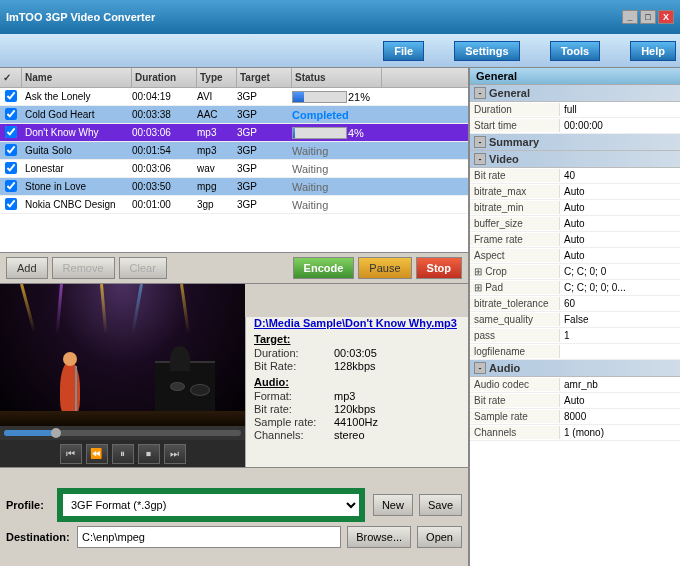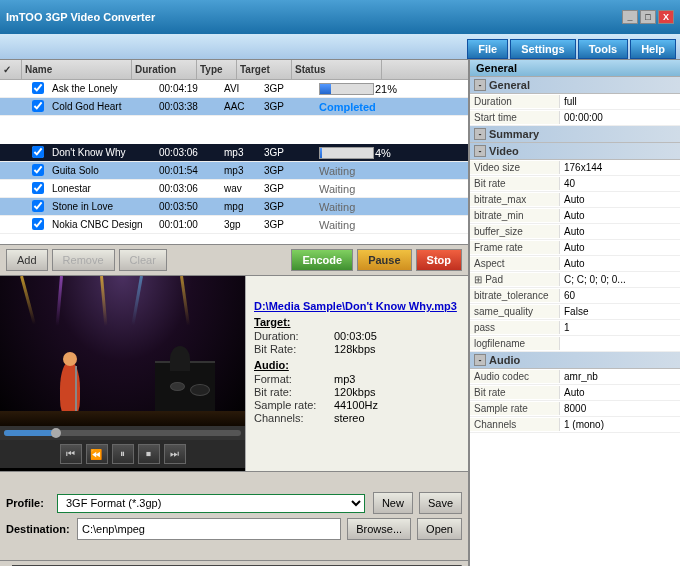--- a/index.html
+++ b/index.html
@@ -25,26 +25,27 @@
       width: 16px; height: 14px;
       background: #c0c0c0;
       border: 1px solid #888;
       display: flex; align-items: center; justify-content: center;
       font-size: 9px; cursor: pointer; color: #000;
     }
 
     
     .menu-bar {
       background: linear-gradient(to bottom, #d0e8f8, #a8c8e8);
-      height: 26px;
-      display: flex;
-      align-items: flex-end;
+      height: 34px;
+      display: flex;
+      align-items: center;
       justify-content: flex-end;
       padding-right: 4px;
       border-bottom: 1px solid #888;
+      gap: 28px;
     }
     .menu-item {
       padding: 3px 10px;
       background: linear-gradient(to bottom, #5bb8f0, #2070b0);
       color: white;
       font-size: 11px;
       font-weight: bold;
       cursor: pointer;
       margin-left: 2px;
       border: 1px solid #1050a0;
@@ -91,24 +92,23 @@
       font-size: 10px; font-weight: bold; color: #333;
       border-right: 1px solid #aaa; height: 100%; display: flex; align-items: center;
       padding-left: 3px;
     }
     .file-row {
       display: flex;
       align-items: center;
       height: 18px;
       border-bottom: 1px solid #eee;
       cursor: pointer;
-      padding-left: 27px;
     }
     .file-row.selected { background: #99c0e8; }
-    .file-row.blue-bg { background: #0f172a; color: white; margin-top: 28px; }
+    .file-row.blue-bg { background: #6d28d9; color: white; }
     .row-check { width: 22px; text-align: center; }
     .row-name { width: 110px; padding-left: 3px; font-size: 10px; overflow: hidden; white-space: nowrap; }
     .row-dur { width: 65px; font-size: 10px; }
     .row-type { width: 40px; font-size: 10px; }
     .row-target { width: 55px; font-size: 10px; }
     .row-status { width: 90px; font-size: 10px; }
 
     .progress-bar-cell { display: flex; align-items: center; gap: 1px; }
     .progress-bar { height: 12px; background: #ddd; border: 1px solid #999; width: 55px; }
     .progress-fill { height: 100%; }
@@ -136,21 +136,21 @@
       color: #333;
     }
     .tb-btn.disabled { color: #aaa; cursor: default; }
     .tb-btn.green-btn {
       background: linear-gradient(to bottom, #80d060, #409030);
       color: white;
       font-weight: bold;
     }
     .tb-btn.orange-btn {
       background: linear-gradient(to bottom, #f0c040, #d09020);
-      font-weight: bold;
+      font-weight: normal;
     }
     .tb-btn.red-btn {
       background: linear-gradient(to bottom, #f06040, #c03020);
       color: white;
       font-weight: bold;
     }
 
     
     .preview-info {
       display: flex;
@@ -253,23 +253,24 @@
       color: #ccc;
       cursor: pointer;
       display: flex; align-items: center; justify-content: center;
       font-size: 10px;
     }
 
     
     .info-panel {
       flex: 1;
       background: #f0f0e8;
-      padding: 24px 8px;
+      padding: 0 8px;
       overflow-y: auto;
       border-left: 1px solid #aaa;
+      margin-top: 33px;
     }
     .info-filepath {
       color: #0000cc;
       font-weight: bold;
       font-size: 11px;
       margin-bottom: 4px;
       text-decoration: underline;
     }
     .info-section-title {
       font-weight: bold;
@@ -292,22 +293,22 @@
     }
     .profile-row {
       display: flex;
       align-items: center;
       gap: 6px;
       margin-bottom: 4px;
     }
     .profile-label { font-size: 11px; font-weight: bold; width: 45px; }
     .profile-select {
       flex: 1;
-      height: 19px;
-      border: 1px solid #15803d;
+      height: 34px;
+      border: 6px solid #15803d;
       background: white;
       font-size: 11px;
       padding: 0 4px;
     }
     .dest-row {
       display: flex;
       align-items: center;
       gap: 6px;
     }
     .dest-label { font-size: 11px; font-weight: bold; width: 65px; }
@@ -655,24 +656,20 @@
     </div>
           <div class="section-title-row">
             <div class="section-collapse">-</div>
             <span>Summary</span>
           </div>
           <div class="section-title-row">
             <div class="section-collapse">-</div>
             <span>Video</span>
           </div>
           <div class="prop-row">
-      <div class="prop-name">Video size</div>
-      <div class="prop-value">176x144</div>
-    </div>
-          <div class="prop-row">
       <div class="prop-name">Bit rate</div>
       <div class="prop-value">40</div>
     </div>
           <div class="prop-row">
       <div class="prop-name">bitrate_max</div>
       <div class="prop-value">Auto</div>
     </div>
           <div class="prop-row">
       <div class="prop-name">bitrate_min</div>
       <div class="prop-value">Auto</div>
@@ -681,20 +678,24 @@
       <div class="prop-name">buffer_size</div>
       <div class="prop-value">Auto</div>
     </div>
           <div class="prop-row">
       <div class="prop-name">Frame rate</div>
       <div class="prop-value">Auto</div>
     </div>
           <div class="prop-row">
       <div class="prop-name">Aspect</div>
       <div class="prop-value">Auto</div>
+    </div>
+          <div class="prop-row">
+      <div class="prop-name">⊞ Crop</div>
+      <div class="prop-value">C; C; 0; 0</div>
     </div>
           <div class="prop-row">
       <div class="prop-name">⊞ Pad</div>
       <div class="prop-value">C; C; 0; 0; 0...</div>
     </div>
           <div class="prop-row">
       <div class="prop-name">bitrate_tolerance</div>
       <div class="prop-value">60</div>
     </div>
           <div class="prop-row">

